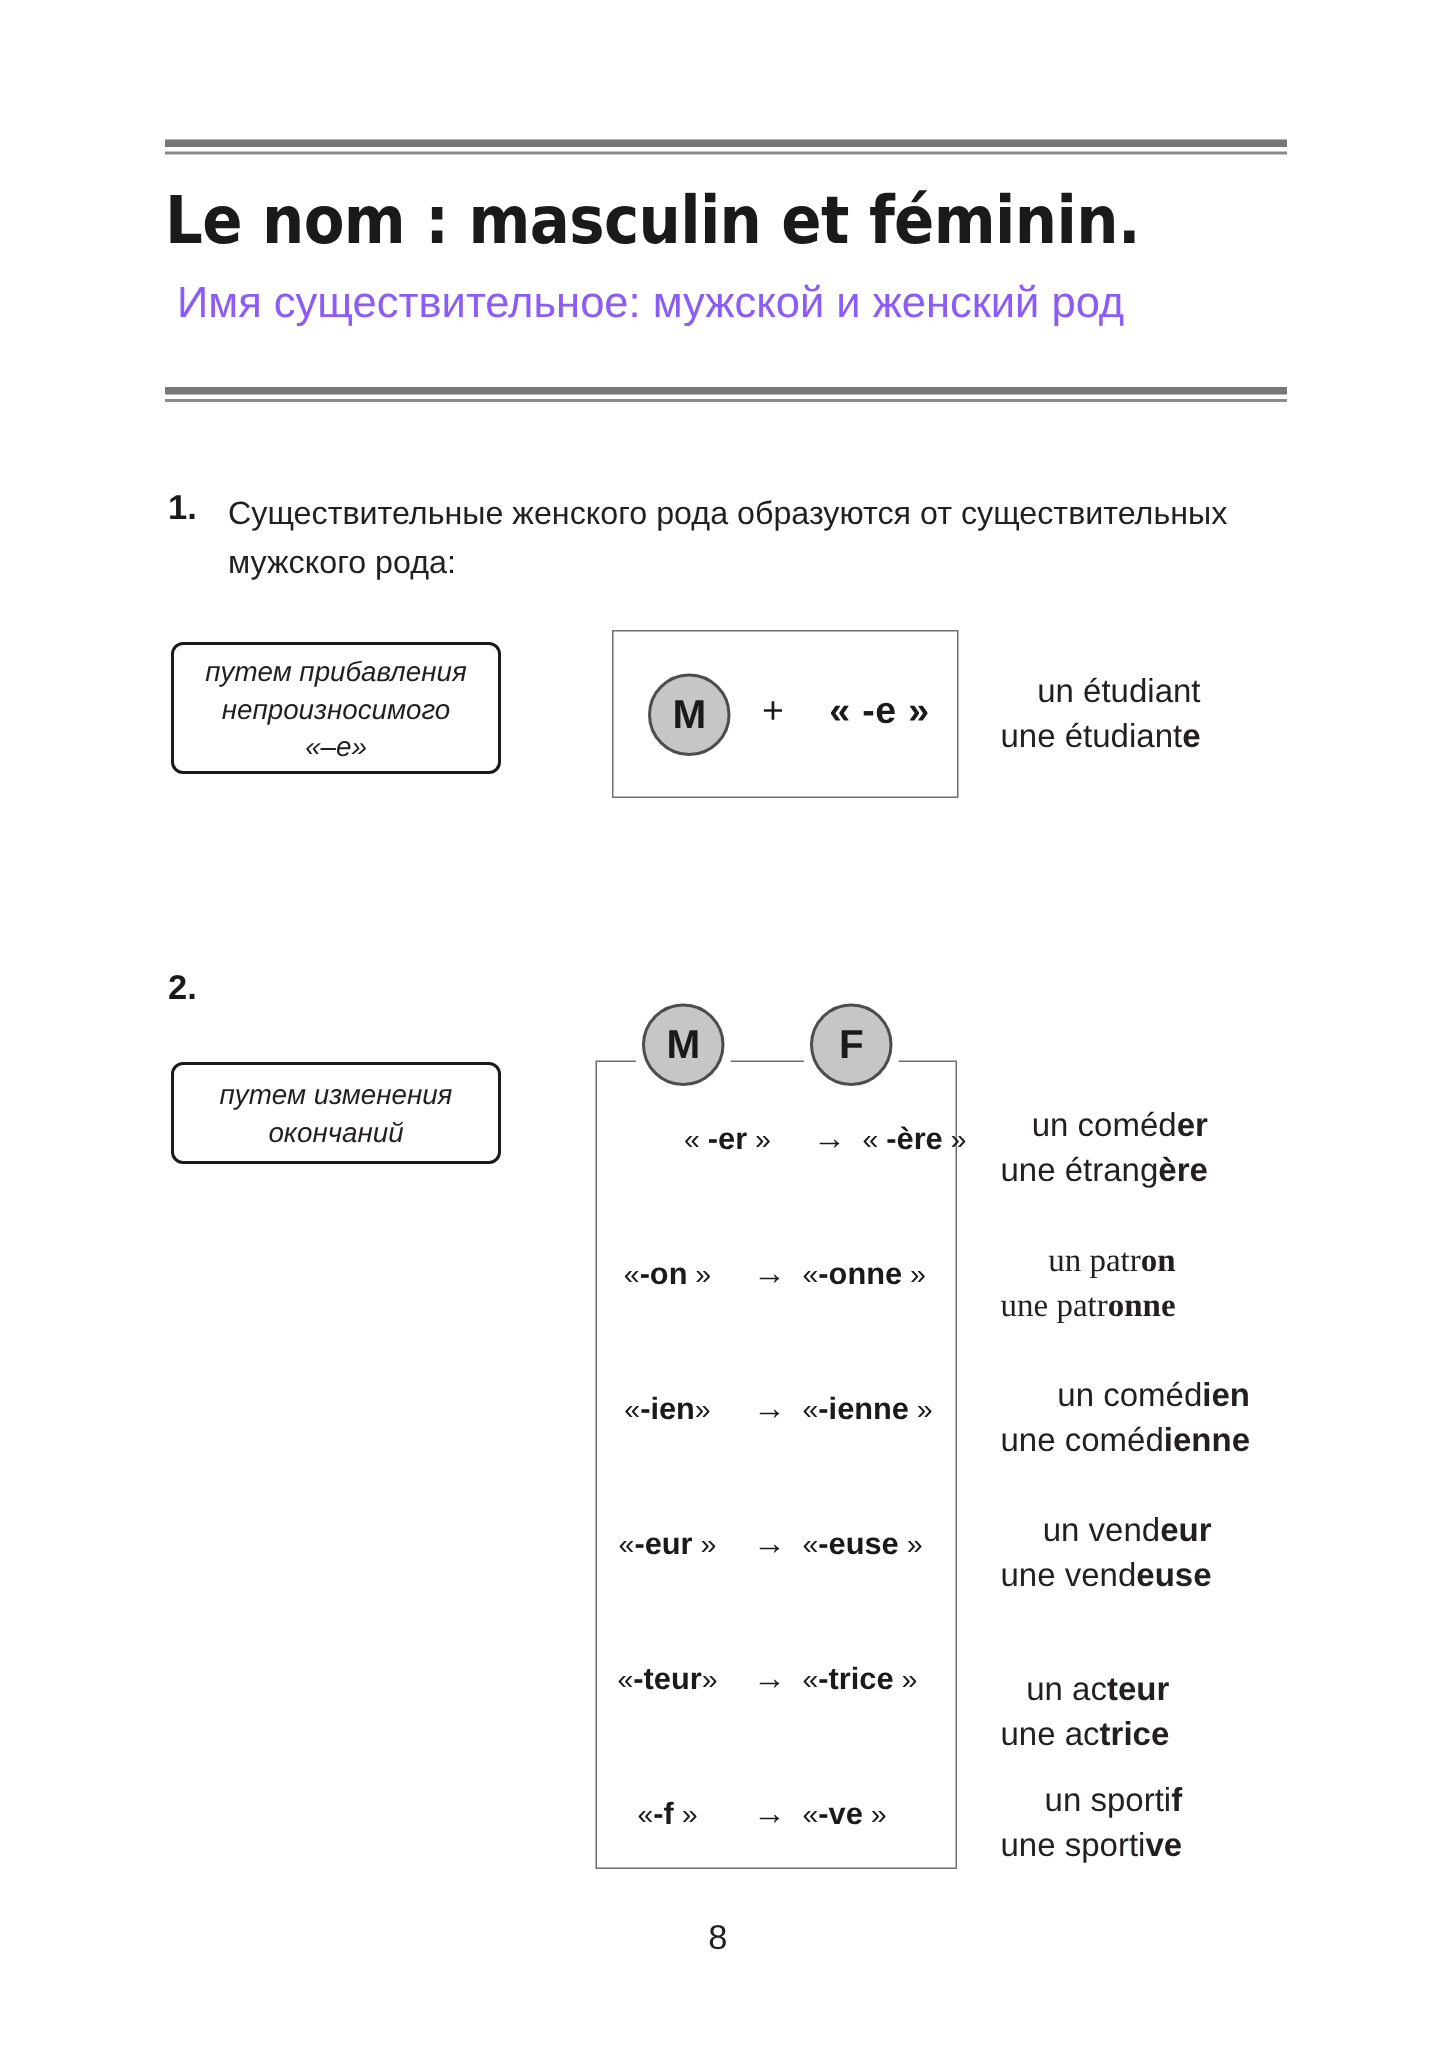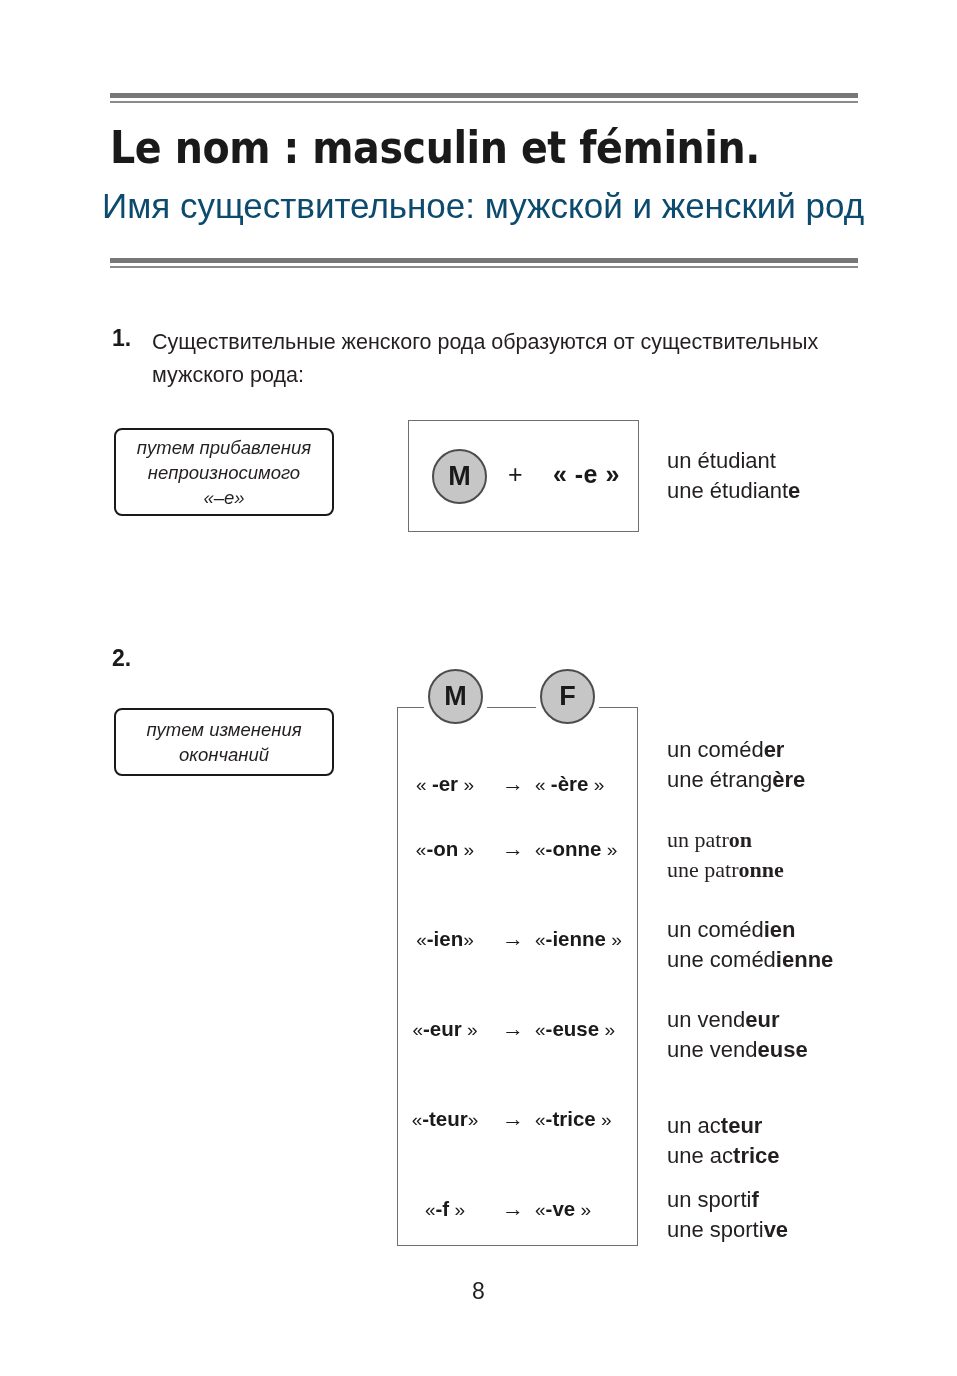--- a/index.html
+++ b/index.html
@@ -50,25 +50,25 @@
     font-size: 44px;
     font-weight: bold;
     letter-spacing: -0.4px;
     color: #1a1a1a;
     font-family: "DejaVu Sans", sans-serif;
     font-stretch: condensed;
     white-space: nowrap;
   }
   .title-ru {
     position: absolute;
-    left: 102px;
+    left: 118px;
     top: 186px;
-    font-size: 35px;
+    font-size: 29px;
     font-weight: 400;
-    color: #0c4a6e;
+    color: #8b5cf6;
     white-space: nowrap;
   }
 
   
   .sect-num {
     position: absolute;
     font-size: 23px;
     font-weight: bold;
     color: #1a1a1a;
   }
@@ -231,20 +231,21 @@
   .lite { font-weight: normal; font-size: 19px; }
 
   
   .example {
     position: absolute;
     left: 667px;
     font-size: 22px;
     line-height: 30px;
     color: #231f20;
     white-space: nowrap;
+    text-align: right;
   }
   .example b { font-weight: bold; }
 
   
   .page-num {
     position: absolute;
     left: 0;
     top: 1278px;
     width: 957px;
     text-align: center;
@@ -299,21 +300,21 @@
     <span>окончаний</span>
   </div>
 
   <div class="rulebox" id="rulebox-2"></div>
 
   <div class="circle-halo" id="halo-m-2"></div>
   <div class="circle-halo" id="halo-f-2"></div>
   <div class="gcircle" id="circle-m-2">M</div>
   <div class="gcircle" id="circle-f-2">F</div>
 
-  <div class="trow" style="top: 771px;">
+  <div class="trow" style="top: 746px; padding-left: 40px;">
     <span class="src"><span class="lite">« </span><span>-er</span><span class="lite"> »</span></span>
     <span class="arrow">→</span>
     <span class="dst"><span class="lite">« </span><span>-ère</span><span class="lite"> »</span></span>
   </div>
   <div class="trow" style="top: 836px;">
     <span class="src"><span class="lite">«</span><span>-on</span><span class="lite"> »</span></span>
     <span class="arrow">→</span>
     <span class="dst"><span class="lite">«</span><span>-onne</span><span class="lite"> »</span></span>
   </div>
   <div class="trow" style="top: 926px;">

